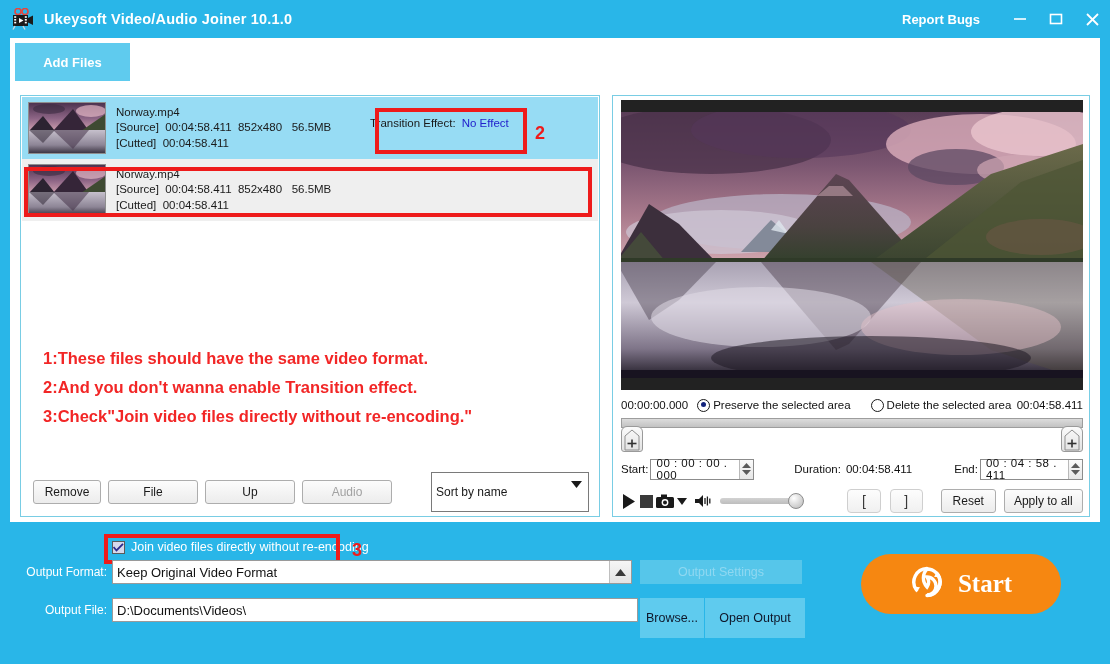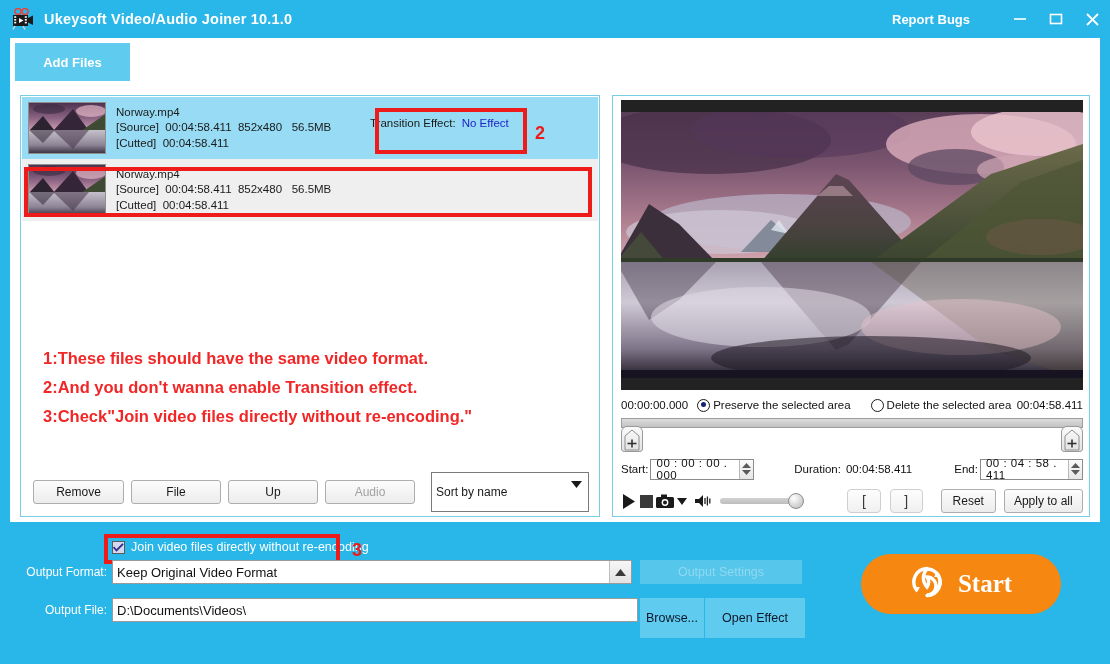--- a/index.html
+++ b/index.html
@@ -26,21 +26,21 @@
     display: flex; align-items: center; justify-content: center;
   }
   #app-title {
     margin-left: 8px; color: #ffffff; font-size: 14.5px; font-weight: bold;
     letter-spacing: .2px;
   }
   #titlebar-right {
     margin-left: auto; display: flex; align-items: center; height: 100%;
   }
   #report-bugs {
-    color: #ffffff; font-size: 13px; font-weight: bold; margin-right: 32px;
+    color: #ffffff; font-size: 13px; font-weight: bold; margin-right: 22px;
     cursor: pointer;
   }
   .winbtn {
     width: 36px; height: 38px; display: flex; align-items: center; justify-content: center;
     color: #ffffff; cursor: pointer;
   }
   .winbtn svg { display: block; }
 
   
   #toolbar {
@@ -383,21 +383,21 @@
 
       </div>
 
       <div id="tips">
         <div>1:These files should have the same video format.</div>
         <div>2:And you don't wanna enable Transition effect.</div>
         <div>3:Check"Join video files directly without re-encoding."</div>
       </div>
 
       <div id="list-buttons">
-        <button class="winbtn-std" style="width:91px;">Remove</button>
+        <button class="winbtn-std" style="width:68px;">Remove</button>
         <button class="winbtn-std" style="width:90px;">File</button>
         <button class="winbtn-std" style="width:90px;">Up</button>
         <button class="winbtn-std disabled" style="width:90px;">Audio</button>
         <div id="sort-select">
           <span>Sort by name</span>
           <span class="arrowbox">
             <svg width="13" height="9">
                 <polygon points="1,1 12,1 6.5,8" fill="#1a1a1a"></polygon>
               </svg>
           </span>
@@ -602,21 +602,21 @@
           </svg>
       </span>
     </div>
     <button id="output-settings-btn">Output Settings</button>
 
     <div class="field-label" style="position:absolute; left:22px; top:81px; width:85px;">Output File:</div>
     <div id="outfile-input">
       <span>D:\Documents\Videos\</span>
     </div>
     <button class="bluebtn" id="browse-btn">Browse...</button>
-    <button class="bluebtn" id="open-output-btn">Open Effect</button>
+    <button class="bluebtn" id="open-output-btn">Open Output</button>
   </div>
 
   <button id="start-btn">
     <span>
       <svg width="34" height="34" viewBox="0 0 34 34">
         <path d="M17 4 A13 13 0 0 1 17 30 A9 9 0 0 0 17 12 A9 9 0 0 1 17 22 A13 13 0 0 1 17 4 Z" fill="none" stroke="#ffffff" stroke-width="3.4" stroke-linecap="round"></path>
         <path d="M6 16 C6 9, 12 4, 17 4 L17 9 L11 5.5 L17 2 L17 4" fill="#ffffff" opacity="0"></path>
         <path d="M17 3.5 A13.5 13.5 0 0 0 6.5 25" fill="none" stroke="#ffffff" stroke-width="3.4" stroke-linecap="round"></path>
         <path d="M17 30.5 A13.5 13.5 0 0 0 27.5 9" fill="none" stroke="#ffffff" stroke-width="3.4" stroke-linecap="round"></path>
         <polygon points="6.5,27.5 3.2,21.5 10,22.2" fill="#ffffff"></polygon>

